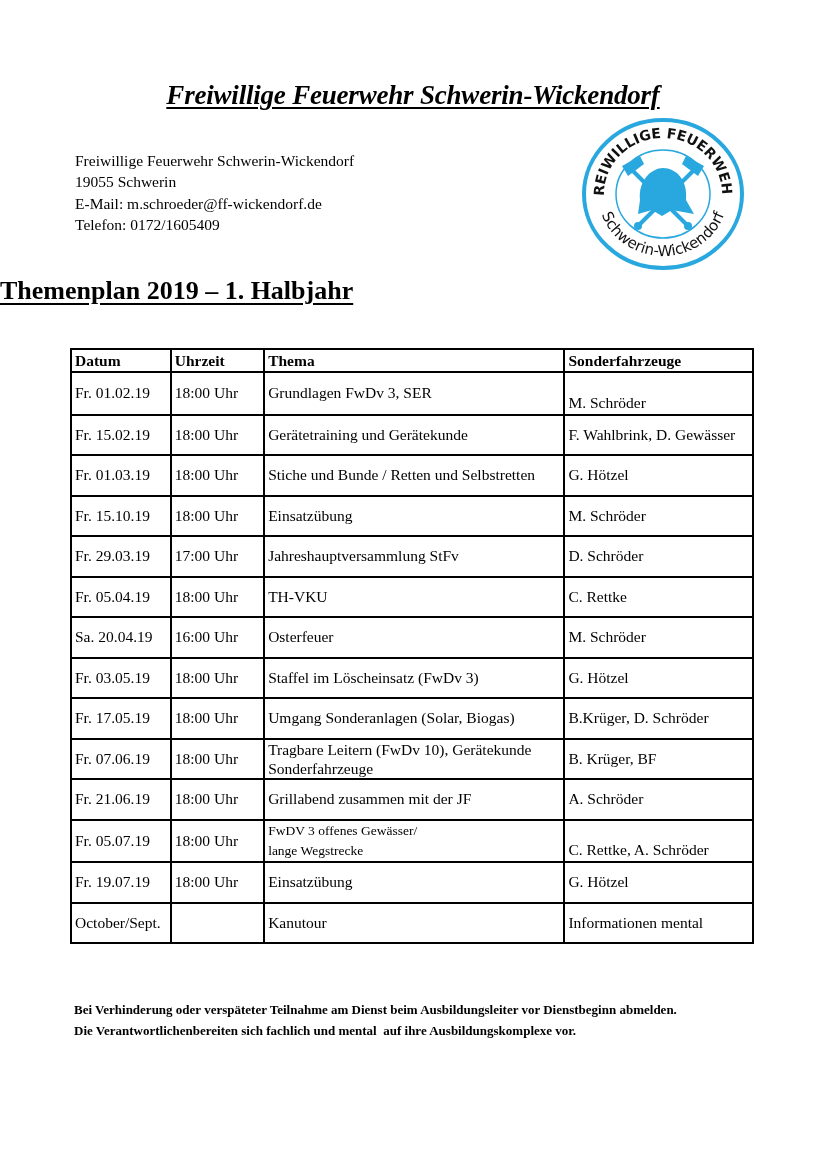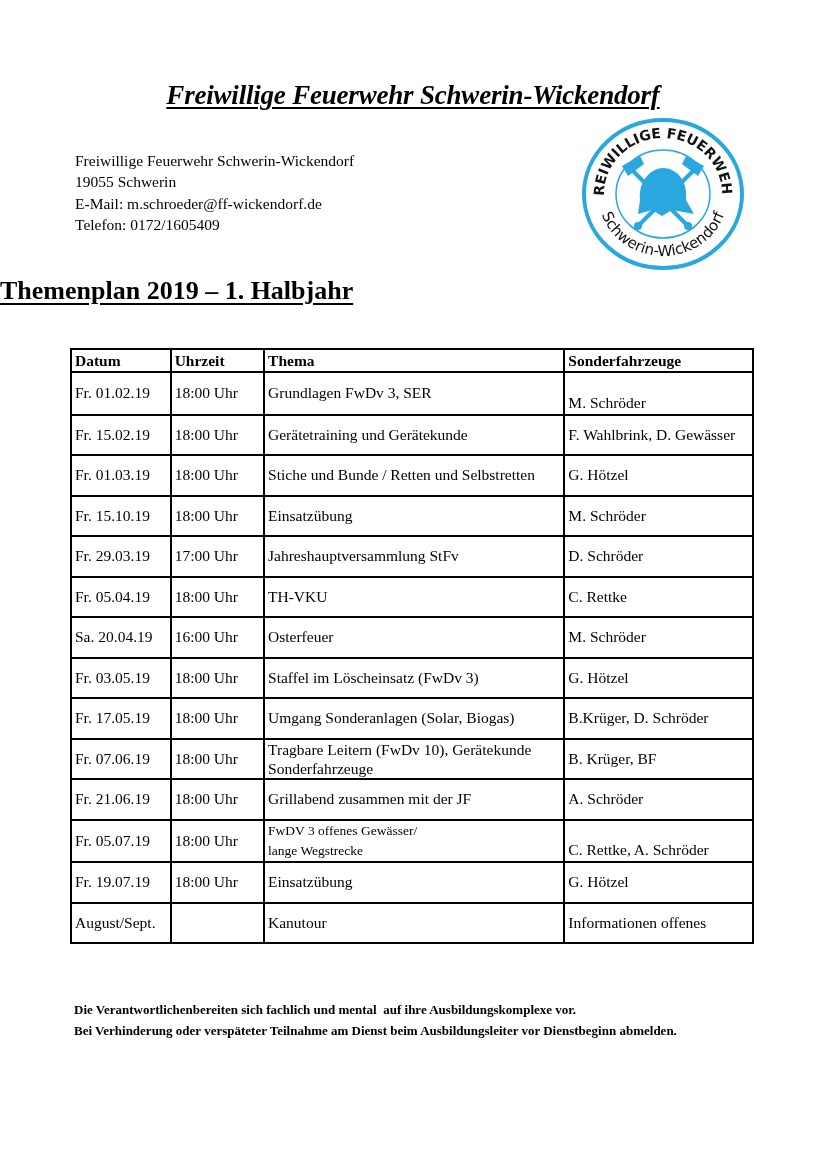--- a/index.html
+++ b/index.html
@@ -153,24 +153,24 @@
       </td>
       <td class="bottom-align">C. Rettke, A. Schröder</td>
     </tr>
     <tr>
       <td>Fr. 19.07.19</td>
       <td>18:00 Uhr</td>
       <td>Einsatzübung</td>
       <td>G. Hötzel</td>
     </tr>
     <tr>
-      <td>August/Sept.</td>
+      <td>October/Sept.</td>
       <td></td>
       <td>Kanutour</td>
-      <td>Informationen offenes</td>
+      <td>Informationen mental</td>
     </tr>
   </tbody>
 </table>
 
 <div class="footnote">
+  <div>Bei Verhinderung oder verspäteter Teilnahme am Dienst beim Ausbildungsleiter vor Dienstbeginn abmelden.</div>
   <div style="white-space: pre;">Die Verantwortlichenbereiten sich fachlich und mental  auf ihre Ausbildungskomplexe vor.</div>
-  <div>Bei Verhinderung oder verspäteter Teilnahme am Dienst beim Ausbildungsleiter vor Dienstbeginn abmelden.</div>
 </div>
 
 </body></html>

